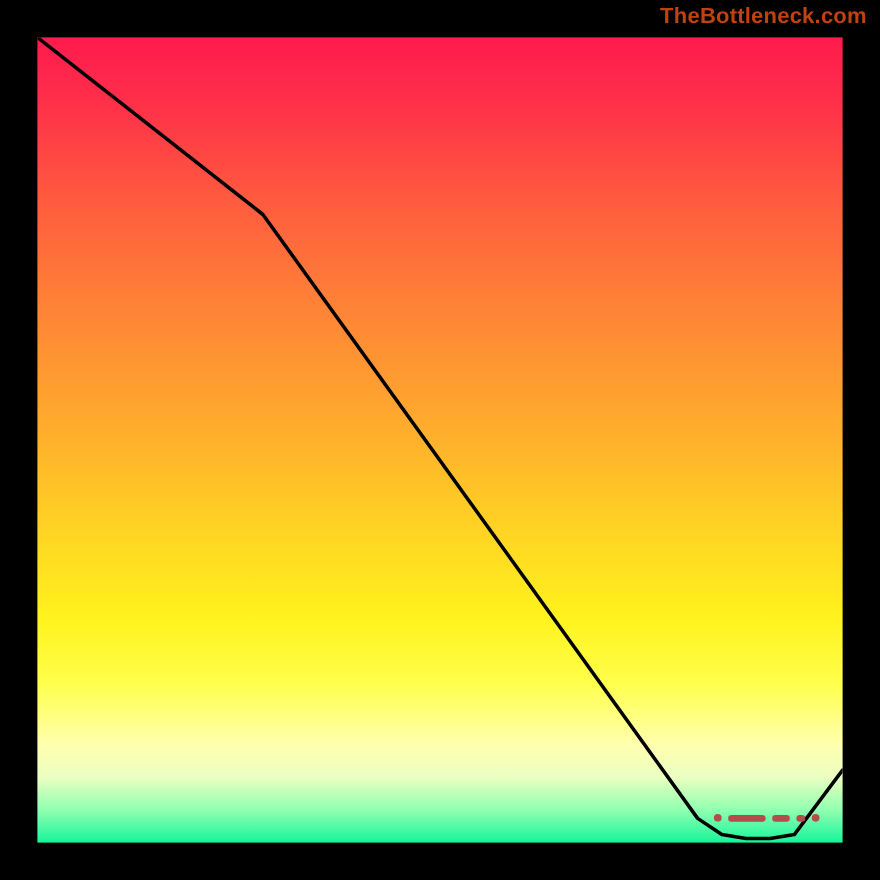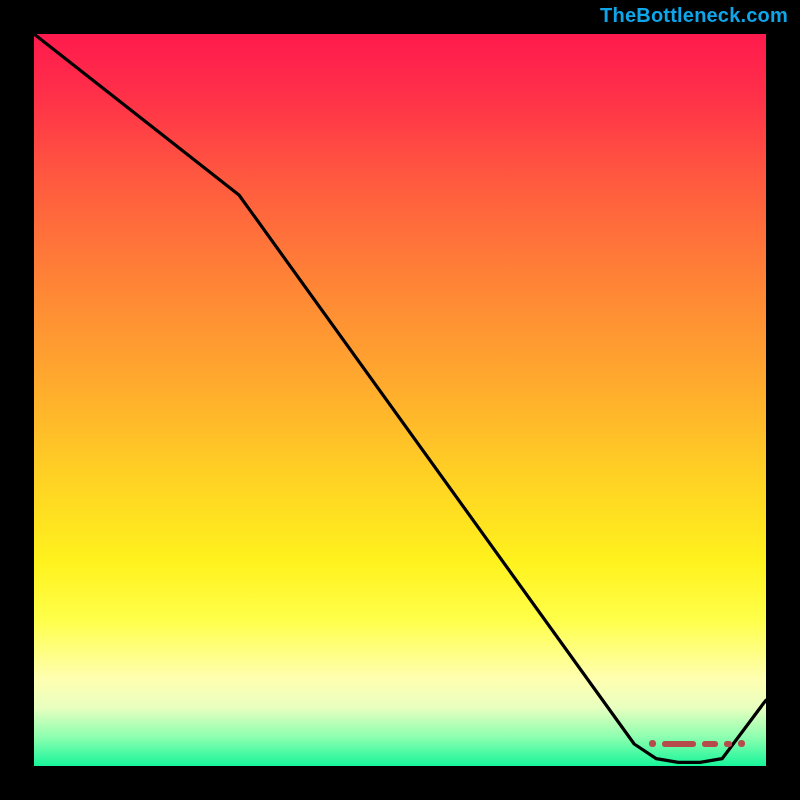--- a/index.html
+++ b/index.html
@@ -14,21 +14,21 @@
   .frame {
     position: relative;
     width: 800px;
     height: 800px;
     background: #000;
   }
   .attribution {
     position: absolute;
     top: 4px;
     right: 12px;
-    color: #0ea5e9;
+    color: #c2410c;
     font-size: 20px;
     font-weight: bold;
     letter-spacing: 0.2px;
   }
   .plot-area {
     position: absolute;
     left: 34px;
     top: 34px;
     width: 732px;
     height: 732px;

